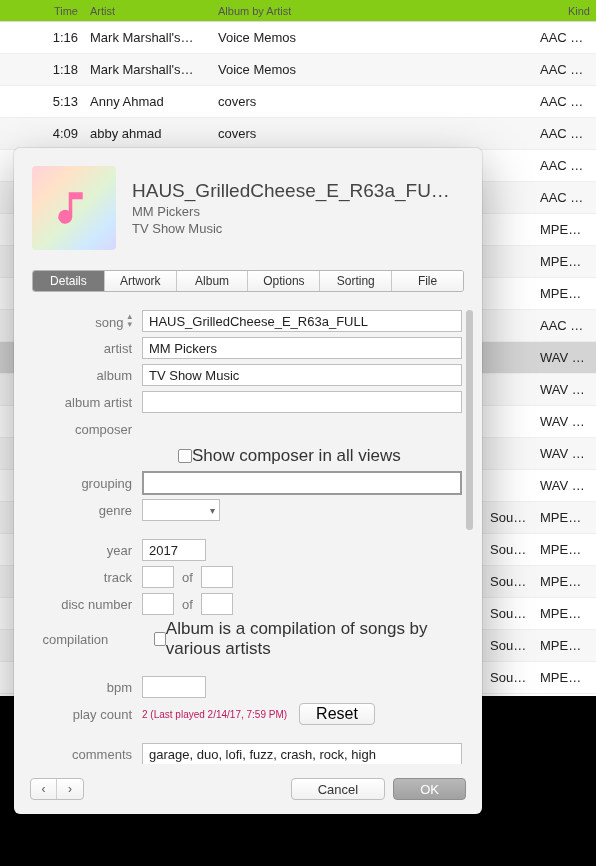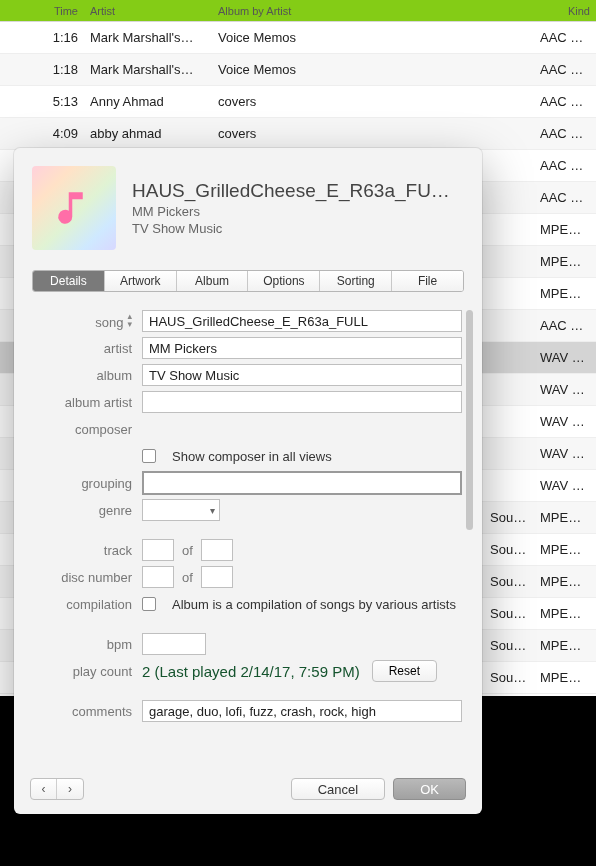--- a/index.html
+++ b/index.html
@@ -133,29 +133,29 @@
   color: #222;
 }
 .field.focused { border: 2px solid #9a9a9a; height:24px; }
 .field.short { flex: 0 0 64px; width:64px; }
 .field.tiny { flex: 0 0 32px; width:32px; text-align:center;}
 .of { padding: 0 8px; color:#777; font-size:13px; }
 .select {
   width: 78px; height:22px; border:1px solid #bfbfbf; background:#fff;
   display:flex; align-items:center; justify-content:flex-end; padding-right:4px;
 }
-.checkbox-row { display:flex; align-items:center; gap:16px; font-size:13px; color:#333; }
+.checkbox-row { display:flex; align-items:center; gap:0; font-size:17px; color:#333;margin-left:36px; }
 .checkbox { width:14px; height:14px; border:1px solid #8e8e8e; border-radius:2px; background:#fff;}
 .stars { color:#bbb; font-size:15px; letter-spacing:2px; }
 .heart { color:#bbb; font-size:13px; margin-left:8px;}
-.plain { font-size:15px; color:#14532d; }
+.plain { font-size:10px; color:#be185d; }
 .reset-btn {
   margin-left: 12px; height:22px; padding: 0 16px;
   border:1px solid #bfbfbf; border-radius:4px;
-  background: linear-gradient(#fff,#f1f1f1); font-size:12px;
+  background: linear-gradient(#fff,#f1f1f1); font-size:16px;
 }
 
 
 .footer {
   height: 50px;
   display:flex; align-items:center;
   padding: 0 16px;
   gap: 8px;
 }
 .nav-seg {
@@ -402,20 +402,24 @@
     <div class="row">
       <label class="lbl">genre</label>
       <div class="select">
           <span style="font-size:10px;color:#666;">▾</span>
         </div>
     </div>
 
     <div class="gap"></div>
 
     <div class="row">
+      <label class="lbl">year</label>
+      <input class="field short" value="2017" style="">
+    </div>
+    <div class="row">
       <label class="lbl">track</label>
       <input class="field tiny" value="" style="">
       <span class="of">of</span>
       <input class="field tiny" value="" style="">
     </div>
     <div class="row">
       <label class="lbl">disc number</label>
       <input class="field tiny" value="" style="">
       <span class="of">of</span>
       <input class="field tiny" value="" style="">

